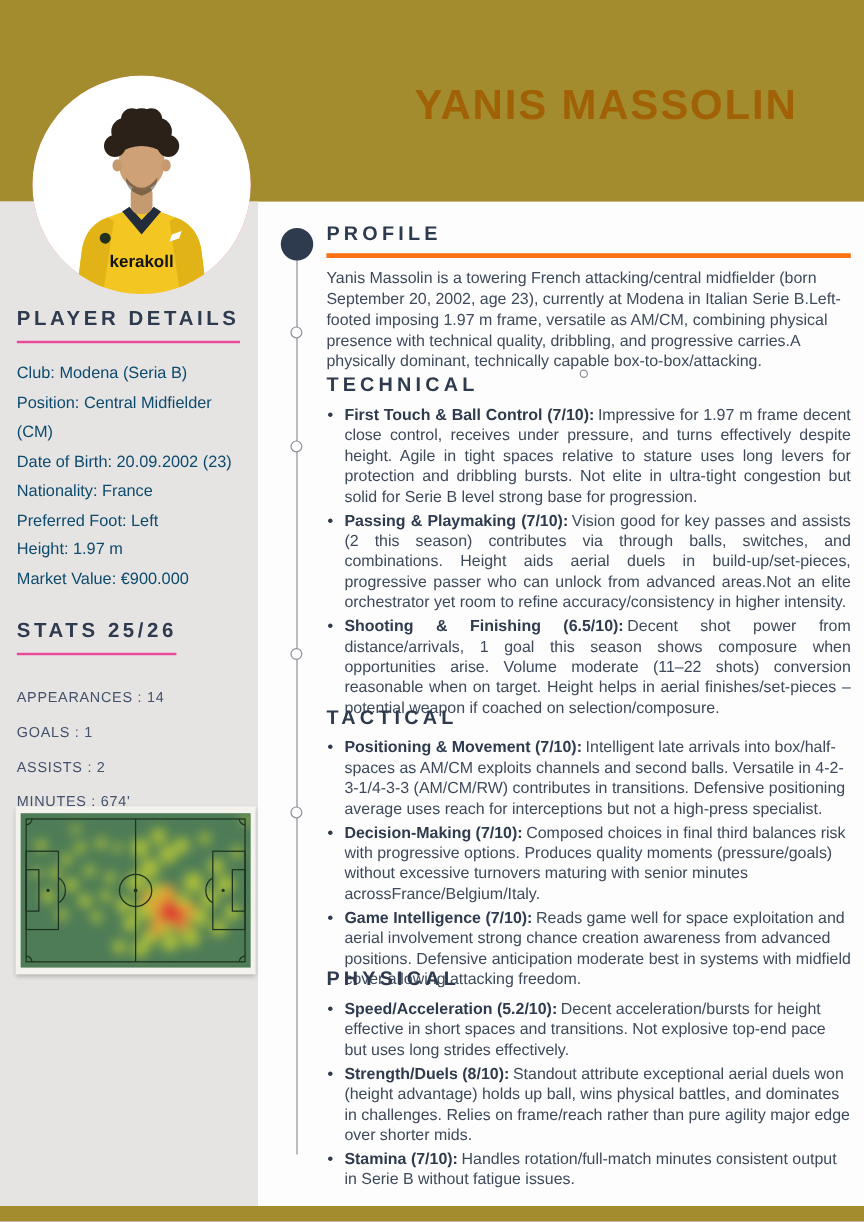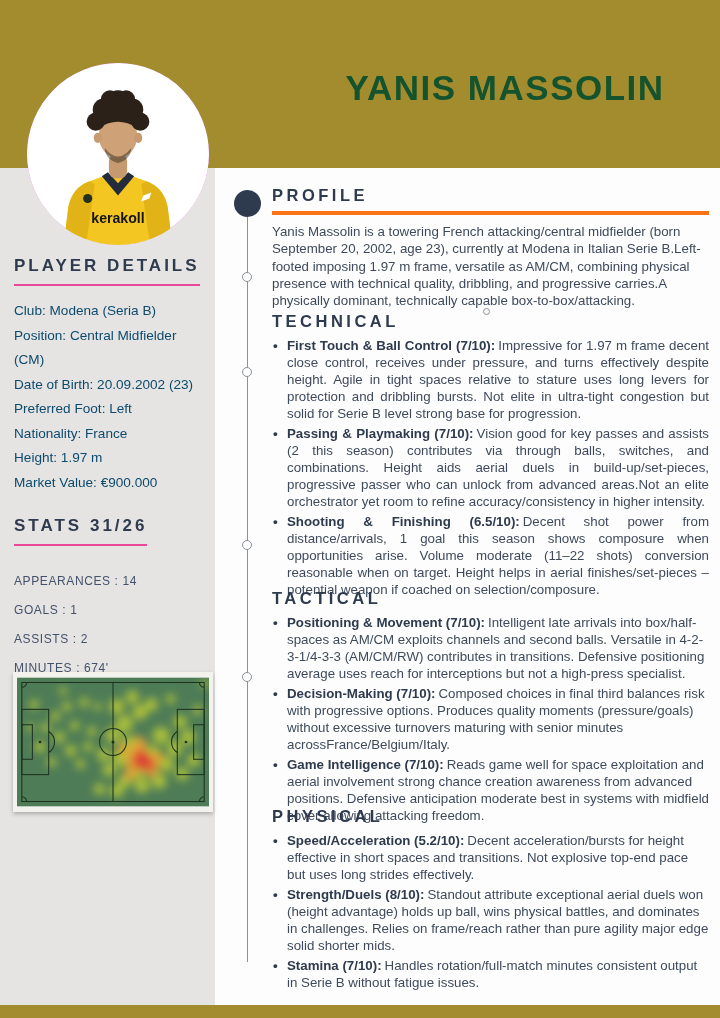--- a/index.html
+++ b/index.html
@@ -6,28 +6,28 @@
   html,body { background:#9a9a9a; }
   .page {
     position:relative; width:720px; height:1018px; margin:0 auto;
     background:#fdfdfd; overflow:hidden;
     font-family:"Liberation Sans", sans-serif;
   }
   
   .banner { position:absolute; left:0; top:0; width:720px; height:168px; background:#a28c2d; }
   .title {
     position:absolute; left:300px; top:68px; width:410px;
-    text-align:center; color:#14532d; font-size:35px; font-weight:800; letter-spacing:1.5px;
+    text-align:center; color:#a16207; font-size:35px; font-weight:800; letter-spacing:1.5px;
   }
   .footer-bar { position:absolute; left:0; top:1005px; width:720px; height:13px; background:#a28c2d; }
   
   .sidebar { position:absolute; left:0; top:168px; width:215px; height:837px; background:#e5e4e2; }
   .avatar {
     position:absolute; left:27px; top:63px; width:182px; height:182px;
-    border-radius:50%; background:#f0abfc; overflow:hidden; z-index:3;
+    border-radius:50%; background:#fca5a5; overflow:hidden; z-index:3;
   }
   .side-heading {
     font-size:17px; font-weight:800; letter-spacing:3px; color:#2e3a4e;
     padding-bottom:8px; border-bottom:2px solid #ec4899; display:inline-block;
   }
   .pd-block { position:absolute; left:14px; top:256px; width:190px; }
   .pd-list { list-style:none; margin-top:13px; }
   .pd-list li { font-size:13.6px; line-height:24.5px; color:#0c4a6e; }
   .st-block { position:absolute; left:14px; top:516px; width:190px; }
   .st-list { list-style:none; margin-top:28px; }
@@ -105,29 +105,29 @@
       <path d="M115,131 l8,-3 l-2,6 l-8,3 Z" fill="#ffffff"></path>
     </svg>
   </div>
 
   <div class="pd-block">
     <div class="side-heading">PLAYER DETAILS</div>
     <ul class="pd-list">
       <li>Club: Modena (Seria B)</li>
       <li>Position: Central Midfielder (CM)</li>
       <li>Date of Birth: 20.09.2002 (23)</li>
+      <li>Nationality: France</li>
       <li>Preferred Foot: Left</li>
-      <li>Nationality: France</li>
       <li>Height: 1.97 m</li>
       <li>Market Value: €900.000</li>
     </ul>
   </div>
 
   <div class="st-block">
-    <div class="side-heading">STATS 31/26</div>
+    <div class="side-heading">STATS 25/26</div>
     <ul class="st-list">
       <li>APPEARANCES : 14</li>
       <li>GOALS : 1</li>
       <li>ASSISTS : 2</li>
       <li>MINUTES : 674'</li>
     </ul>
   </div>
 
   <div class="heatmap-frame">
     <svg viewBox="0 0 200 134">
@@ -249,20 +249,20 @@
       <li><b>Positioning &amp; Movement (7/10):</b><span>Intelligent late arrivals into box/half-spaces as AM/CM exploits channels and second balls. Versatile in 4-2-3-1/4-3-3 (AM/CM/RW) contributes in transitions. Defensive positioning average uses reach for interceptions but not a high-press specialist.</span></li>
       <li><b>Decision-Making (7/10):</b><span>Composed choices in final third balances risk with progressive options. Produces quality moments (pressure/goals) without excessive turnovers maturing with senior minutes acrossFrance/Belgium/Italy.</span></li>
       <li><b>Game Intelligence (7/10):</b><span>Reads game well for space exploitation and aerial involvement strong chance creation awareness from advanced positions. Defensive anticipation moderate best in systems with midfield cover allowing attacking freedom.</span></li>
     </ul>
   </div>
 
   <div class="main-section" style="top:807px">
     <div class="m-heading">PHYSICAL</div>
     <ul class="bullets">
       <li><b>Speed/Acceleration (5.2/10):</b><span>Decent acceleration/bursts for height effective in short spaces and transitions. Not explosive top-end pace but uses long strides effectively.</span></li>
-      <li><b>Strength/Duels (8/10):</b><span>Standout attribute exceptional aerial duels won (height advantage) holds up ball, wins physical battles, and dominates in challenges. Relies on frame/reach rather than pure agility major edge solid shorter mids.</span></li>
+      <li><b>Strength/Duels (8/10):</b><span>Standout attribute exceptional aerial duels won (height advantage) holds up ball, wins physical battles, and dominates in challenges. Relies on frame/reach rather than pure agility major edge over shorter mids.</span></li>
       <li><b>Stamina (7/10):</b><span>Handles rotation/full-match minutes consistent output in Serie B without fatigue issues.</span></li>
     </ul>
   </div>
 
   <div class="footer-bar"></div>
 
 </div>
 
 </body></html>

